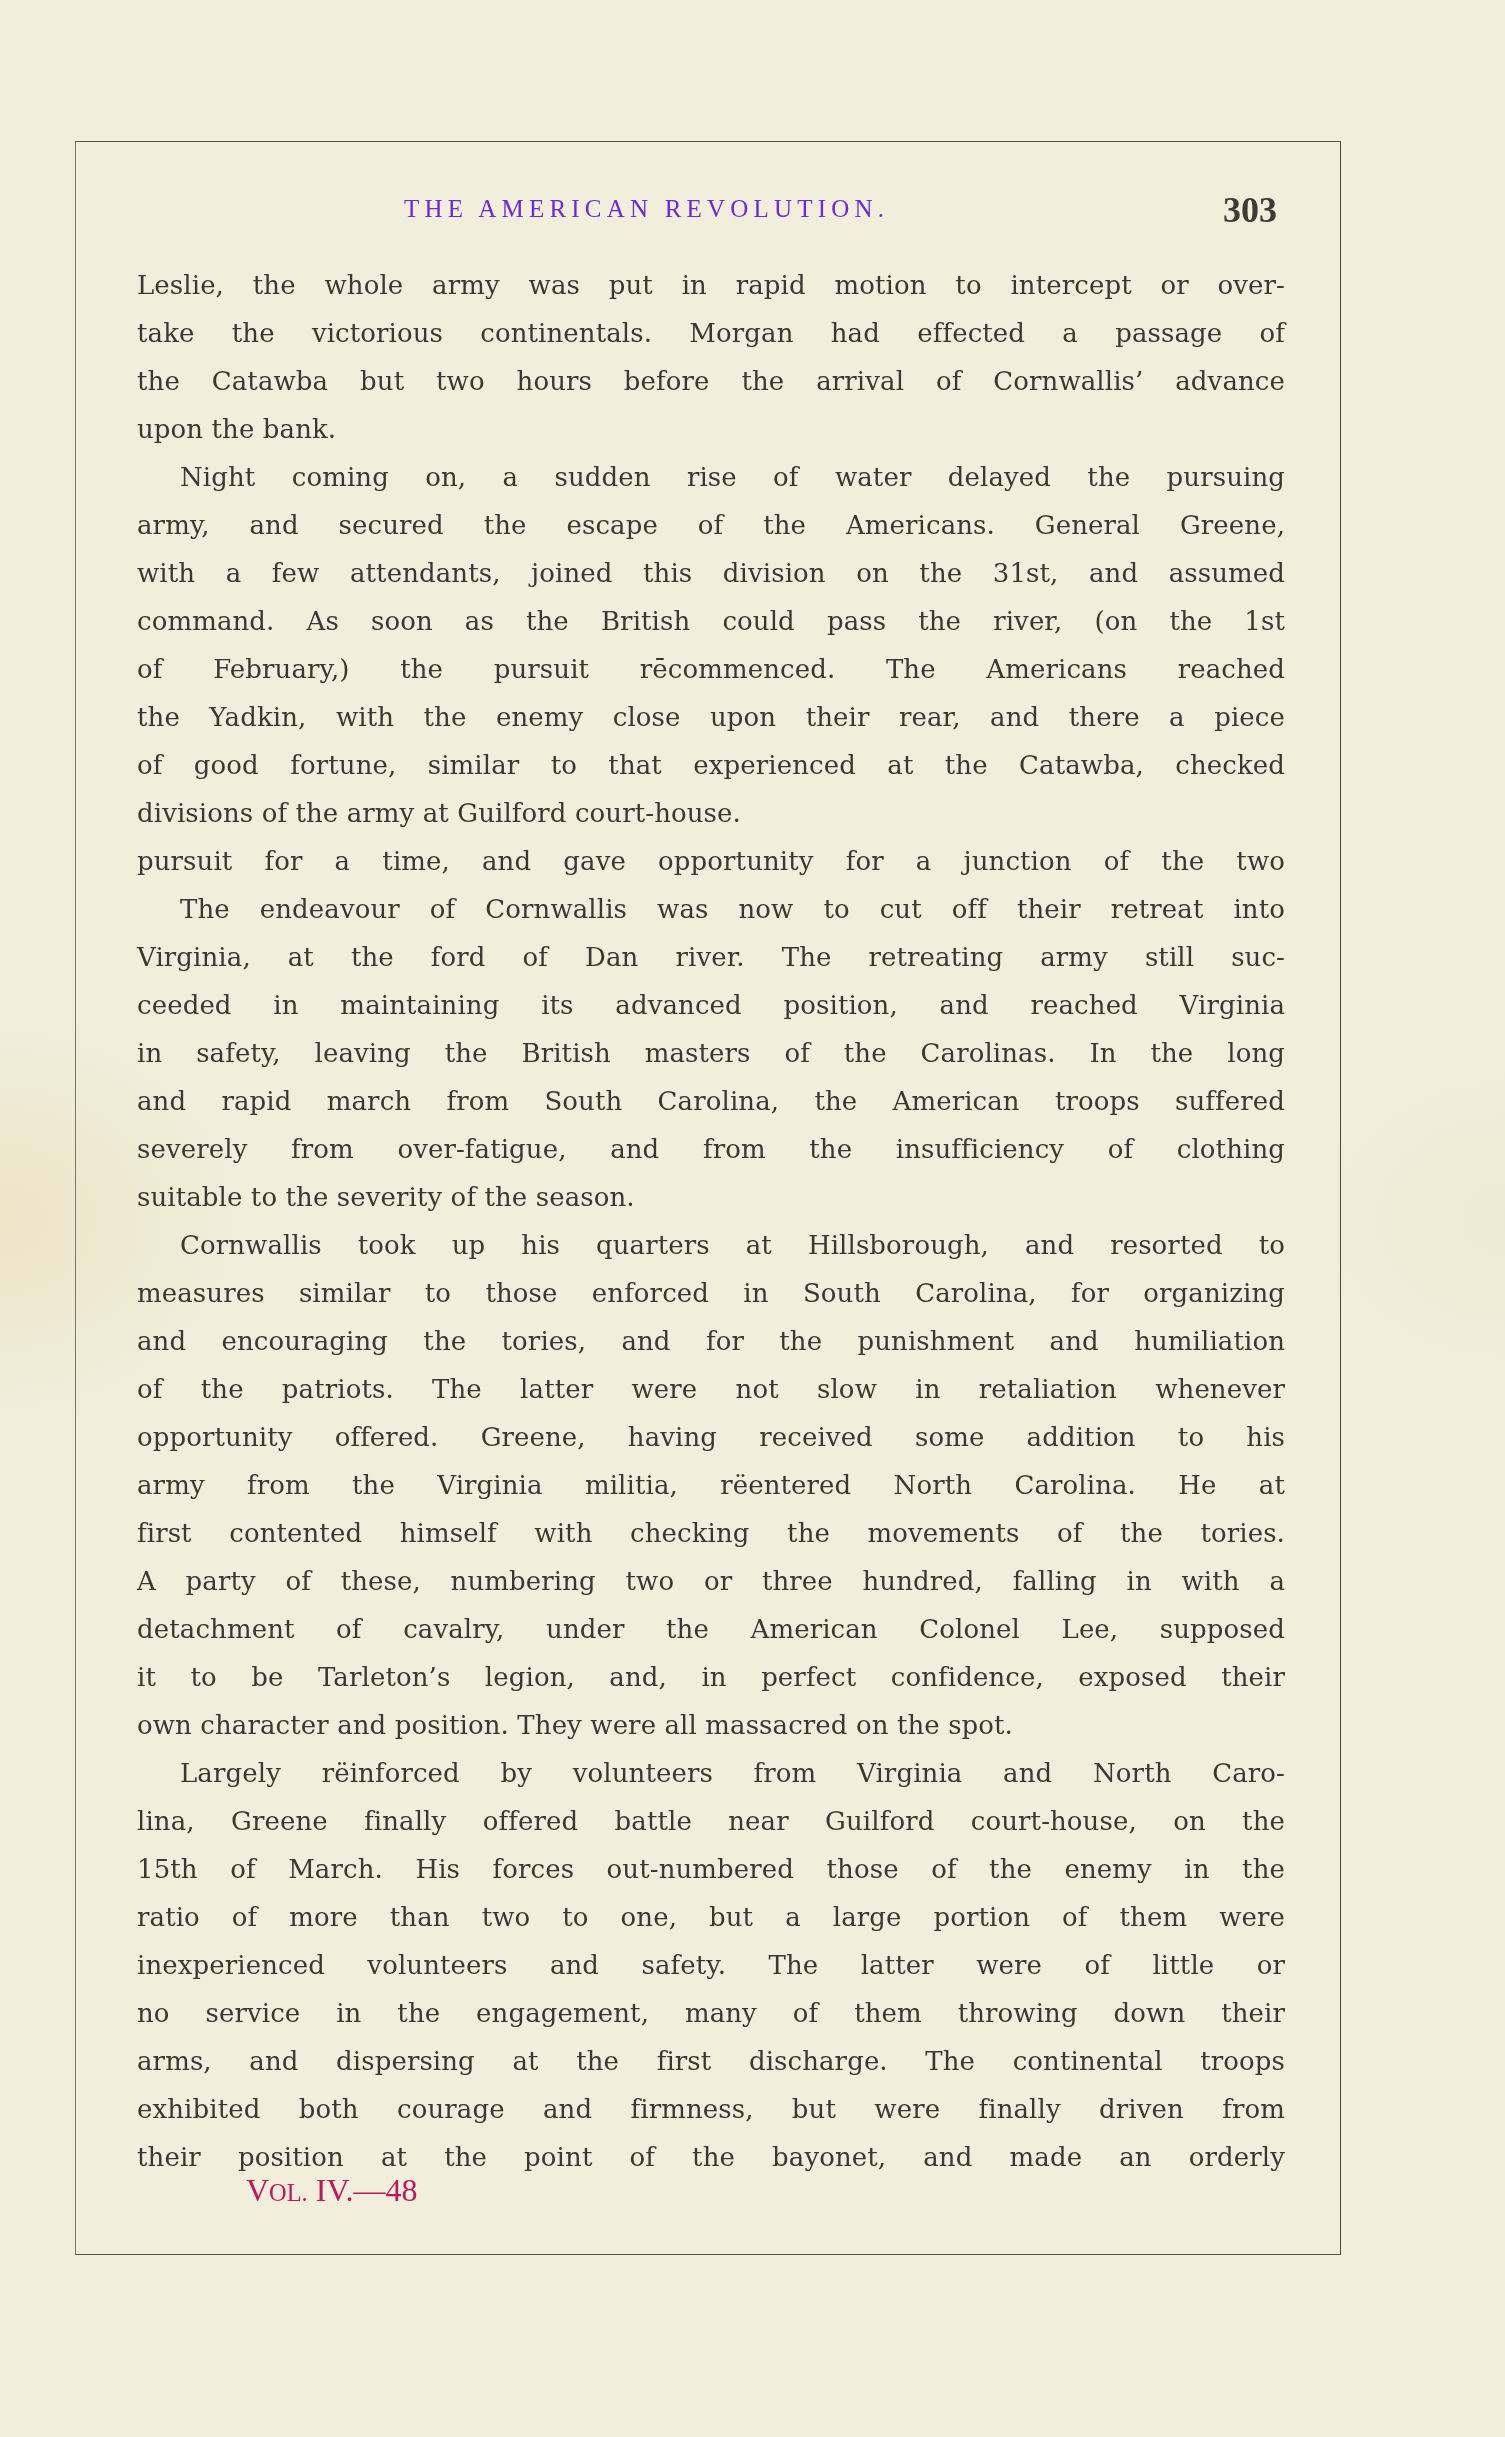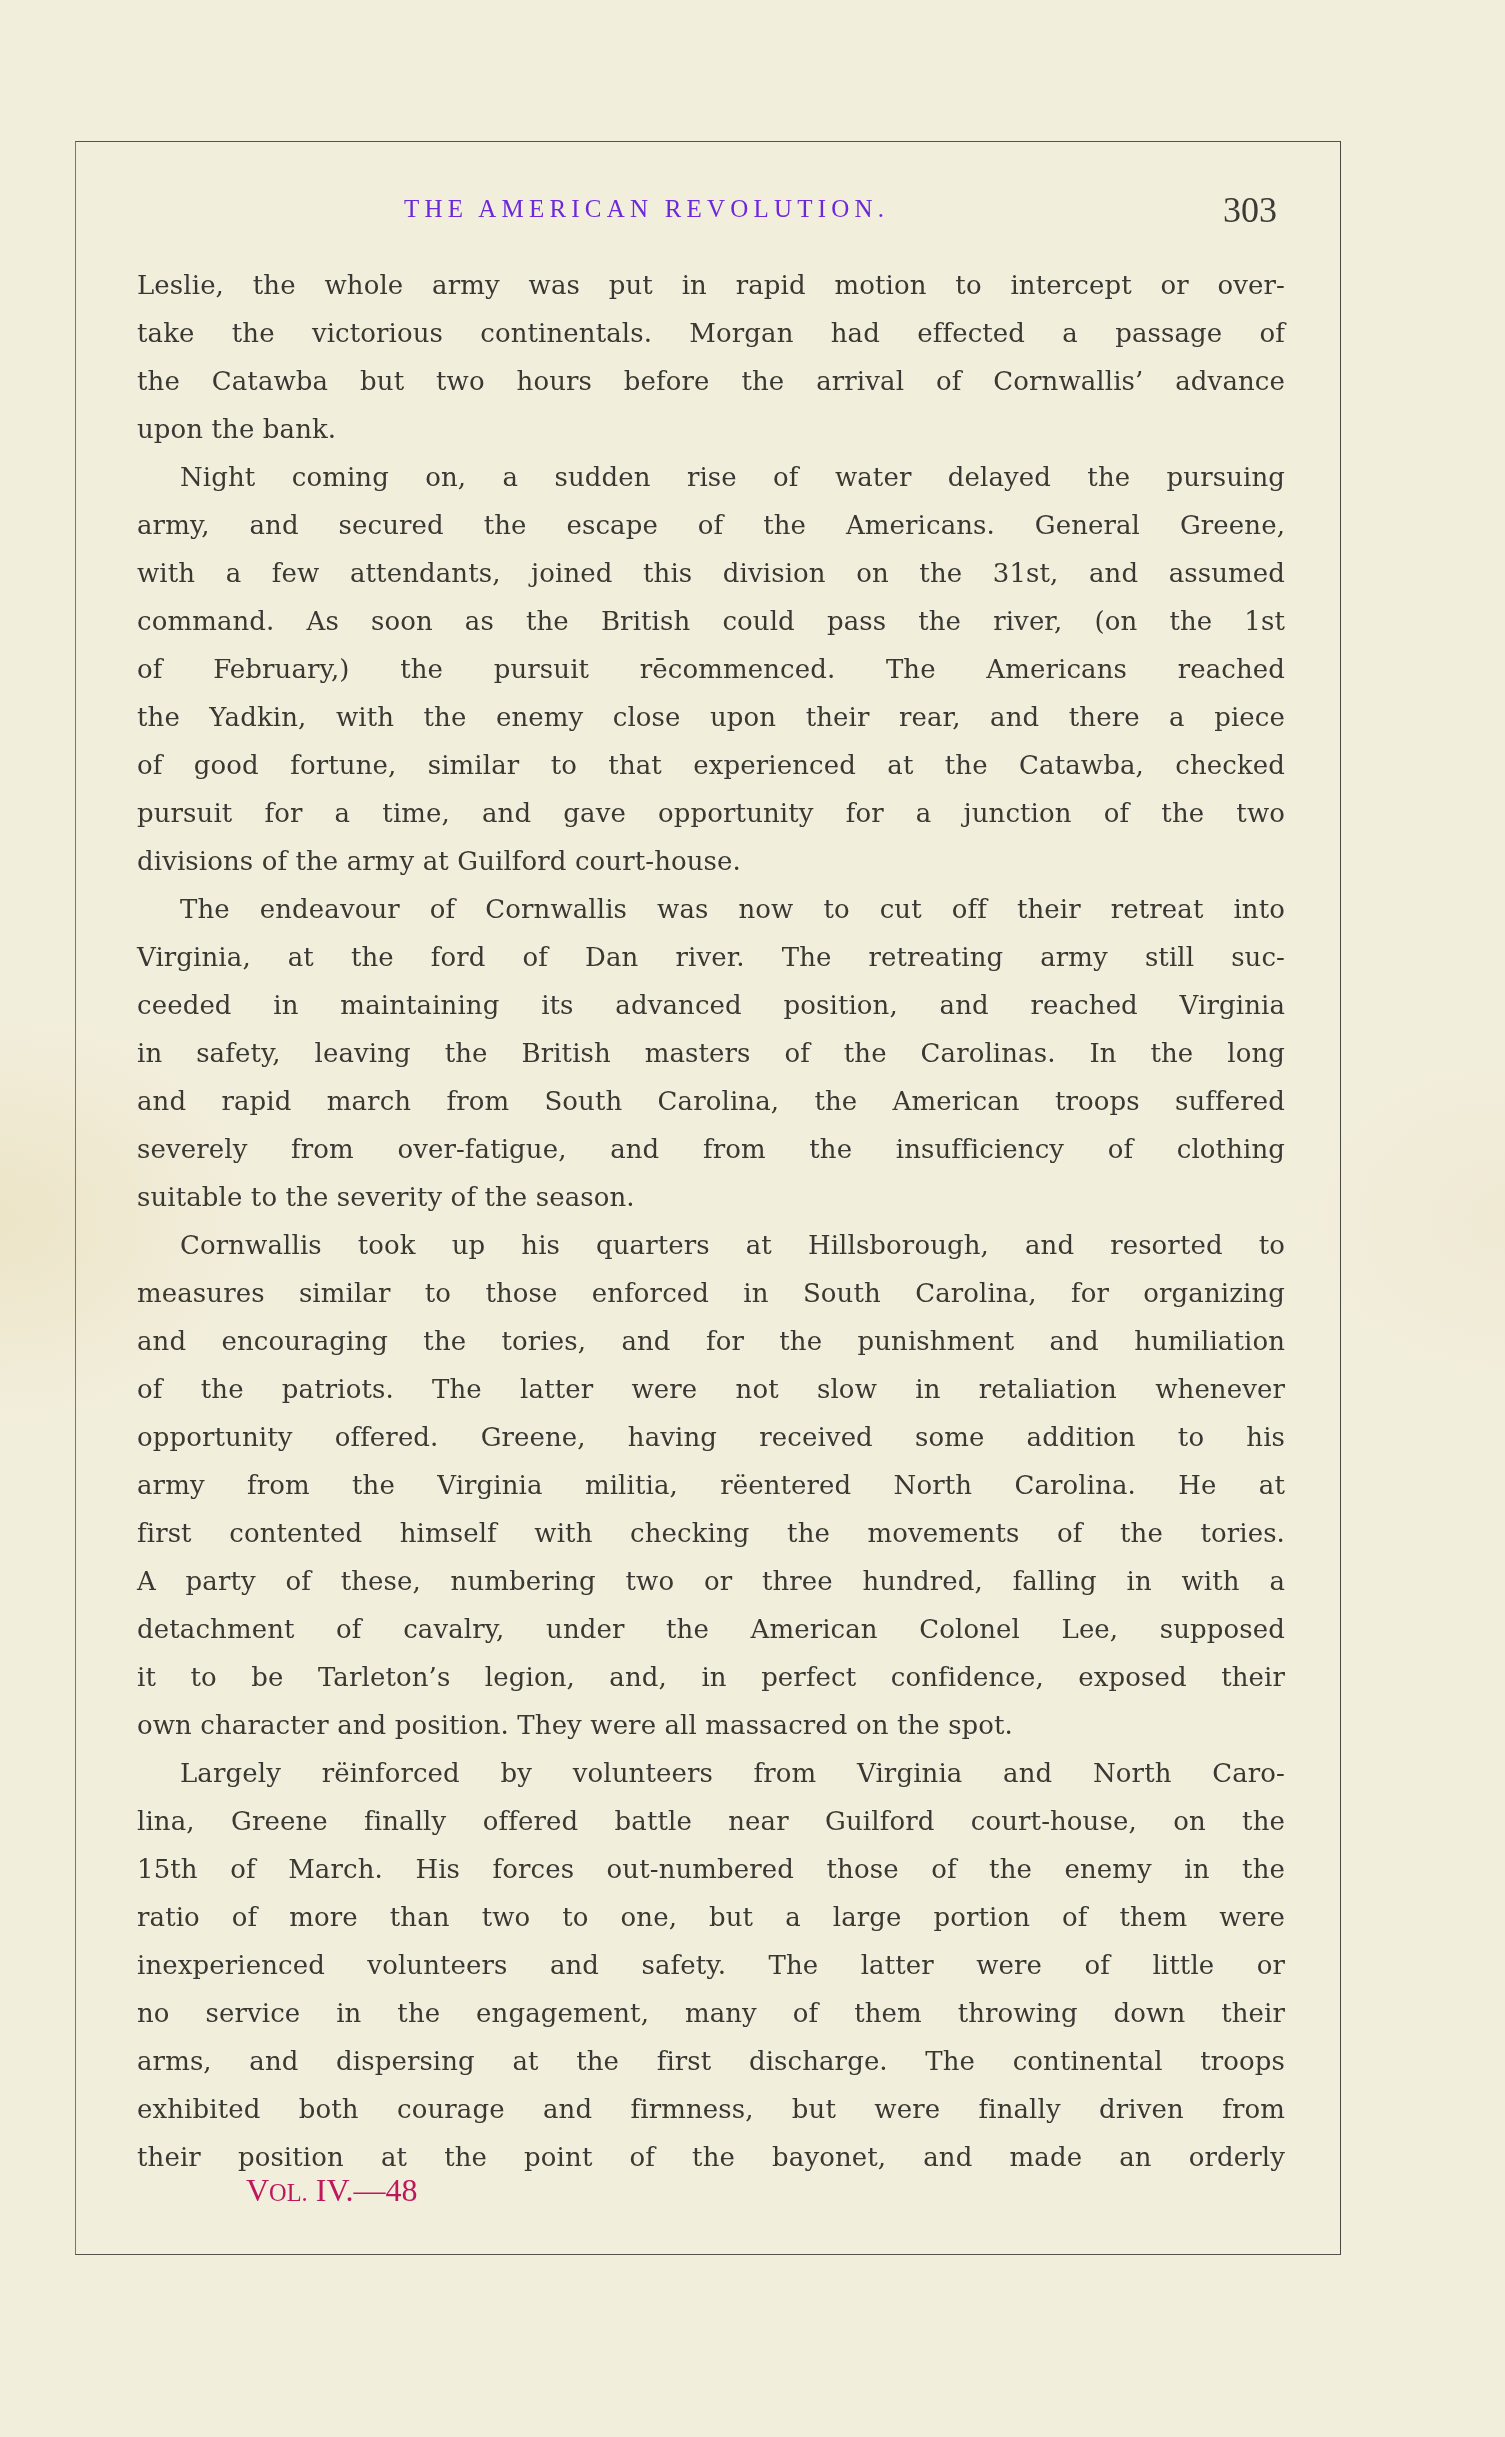--- a/index.html
+++ b/index.html
@@ -52,20 +52,21 @@
       color: #6d28d9;
       white-space: nowrap;
     }
     .page-number {
       position: absolute;
       left: 1223px;
       top: -5.6px;
       font-family: "Liberation Serif", "DejaVu Serif", serif;
       font-size: 36px;
       color: #3d3b36;
+      font-weight: bold;
     }
     .body-text {
       position: absolute;
       left: 137px;
       top: 261px;
       width: 1148px;
     }
     .line {
       height: 48px;
       line-height: 48px;
@@ -114,22 +115,22 @@
       <div class="line last">upon the bank.</div>
     </div>
     <div>
       <div class="line indent">Night coming on, a sudden rise of water delayed the pursuing</div>
       <div class="line">army, and secured the escape of the Americans.  General Greene,</div>
       <div class="line">with a few attendants, joined this division on the 31st, and assumed</div>
       <div class="line">command.  As soon as the British could pass the river, (on the 1st</div>
       <div class="line">of February,) the pursuit rēcommenced.  The Americans reached</div>
       <div class="line">the Yadkin, with the enemy close upon their rear, and there a piece</div>
       <div class="line">of good fortune, similar to that experienced at the Catawba, checked</div>
+      <div class="line last">divisions of the army at Guilford court-house.</div>
       <div class="line">pursuit for a time, and gave opportunity for a junction of the two</div>
-      <div class="line last">divisions of the army at Guilford court-house.</div>
     </div>
     <div>
       <div class="line indent">The endeavour of Cornwallis was now to cut off their retreat into</div>
       <div class="line">Virginia, at the ford of Dan river.  The retreating army still suc-</div>
       <div class="line">ceeded in maintaining its advanced position, and reached Virginia</div>
       <div class="line">in safety, leaving the British masters of the Carolinas.  In the long</div>
       <div class="line">and rapid march from South Carolina, the American troops suffered</div>
       <div class="line">severely from over-fatigue, and from the insufficiency of clothing</div>
       <div class="line last">suitable to the severity of the season.</div>
     </div>

